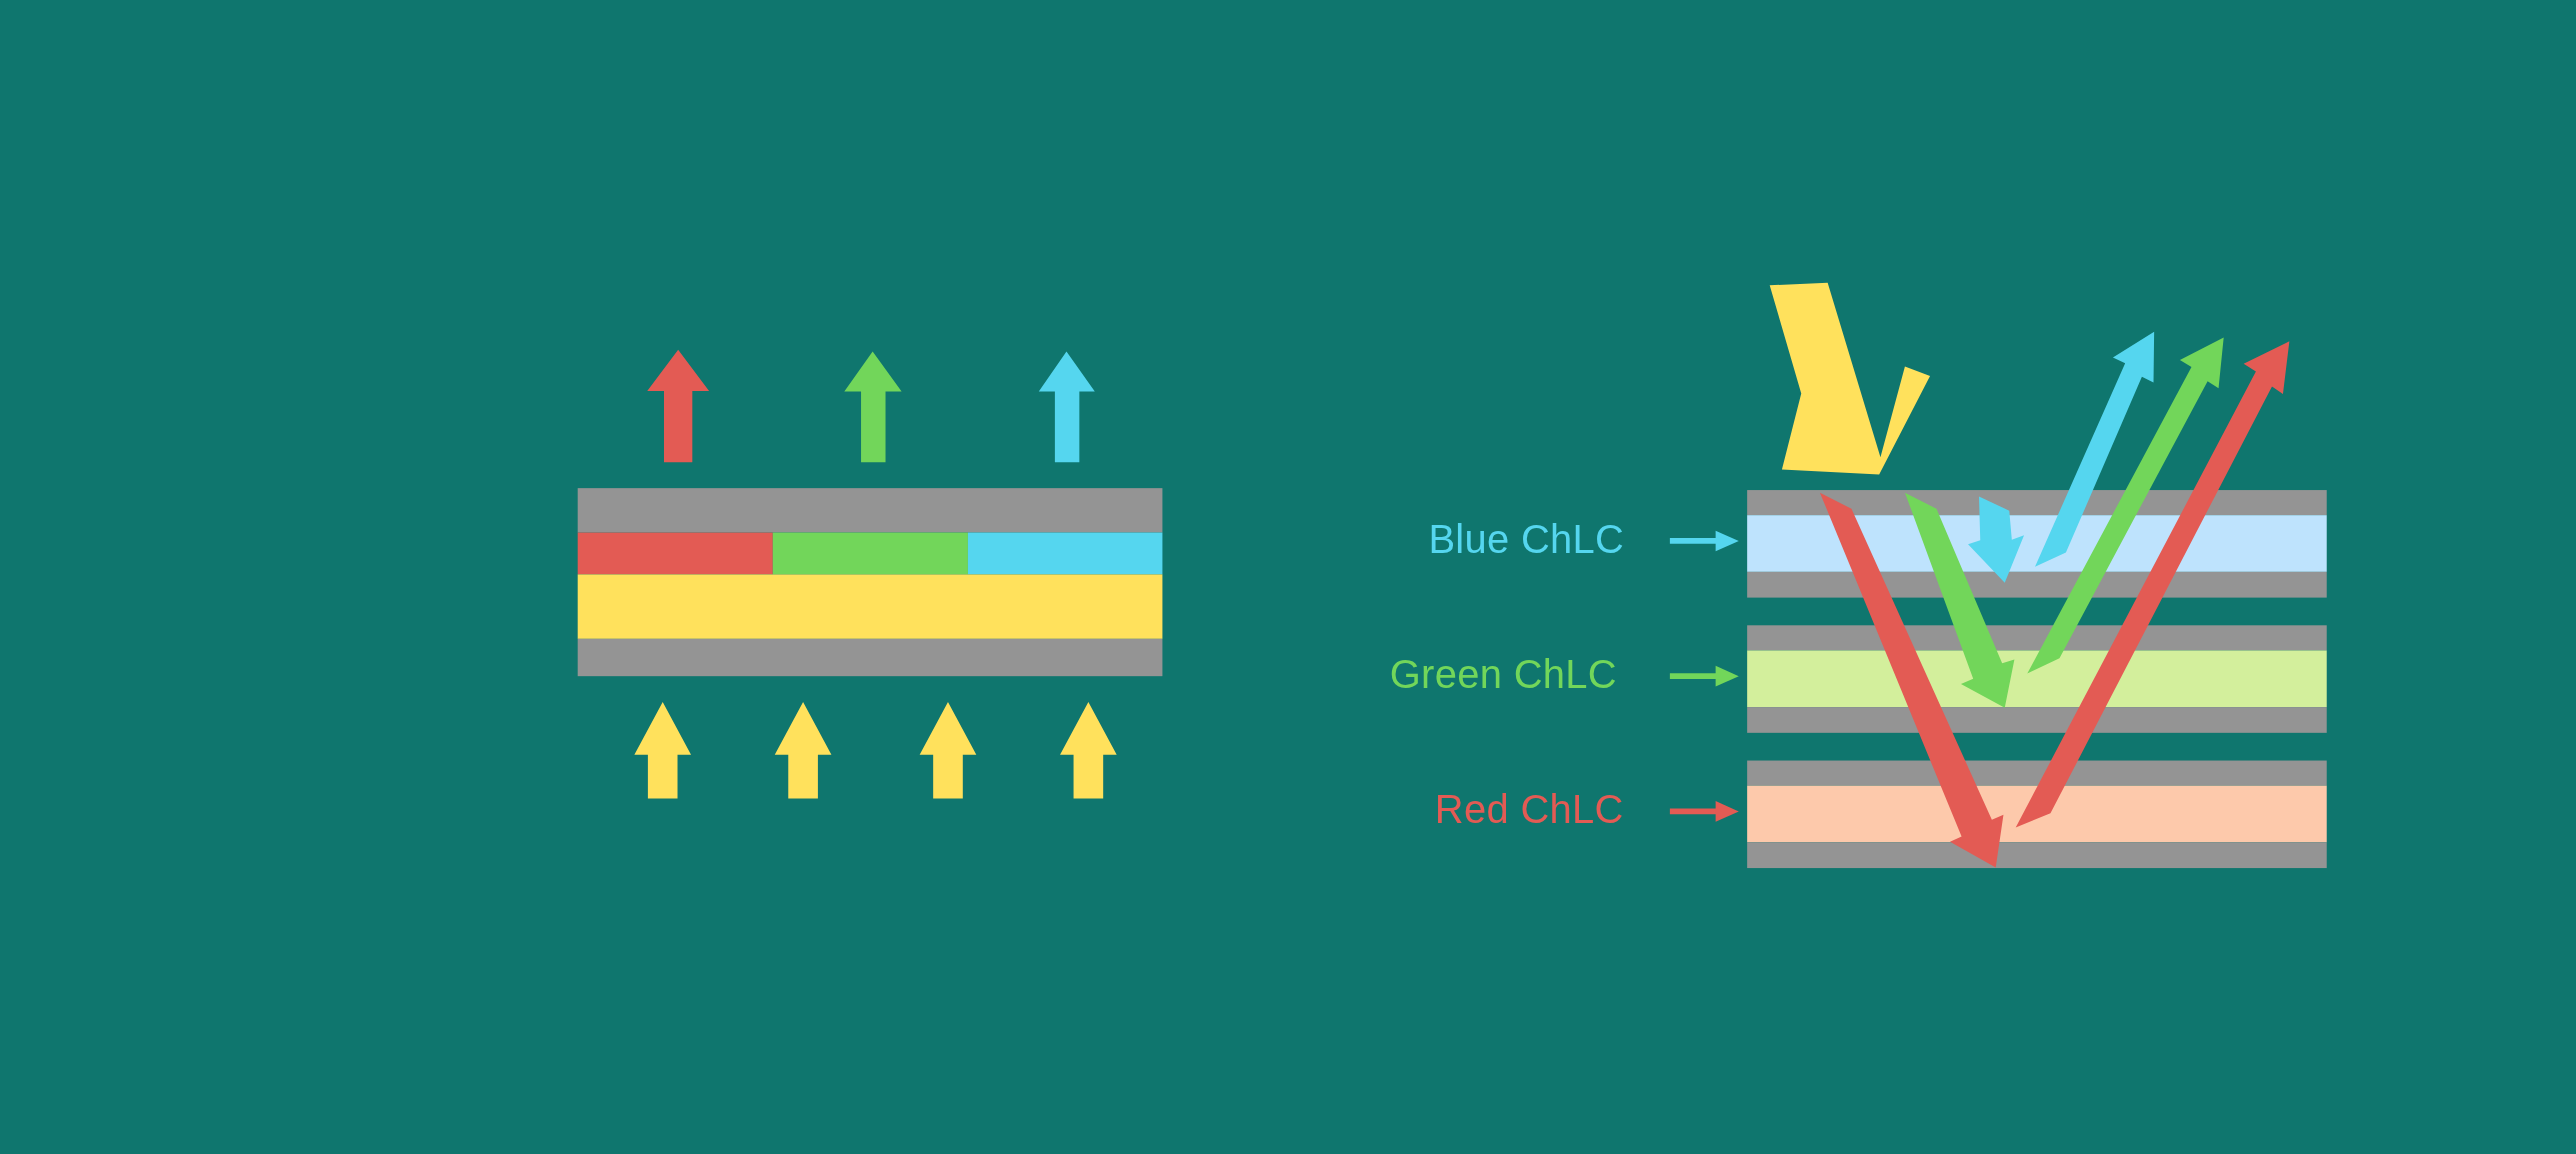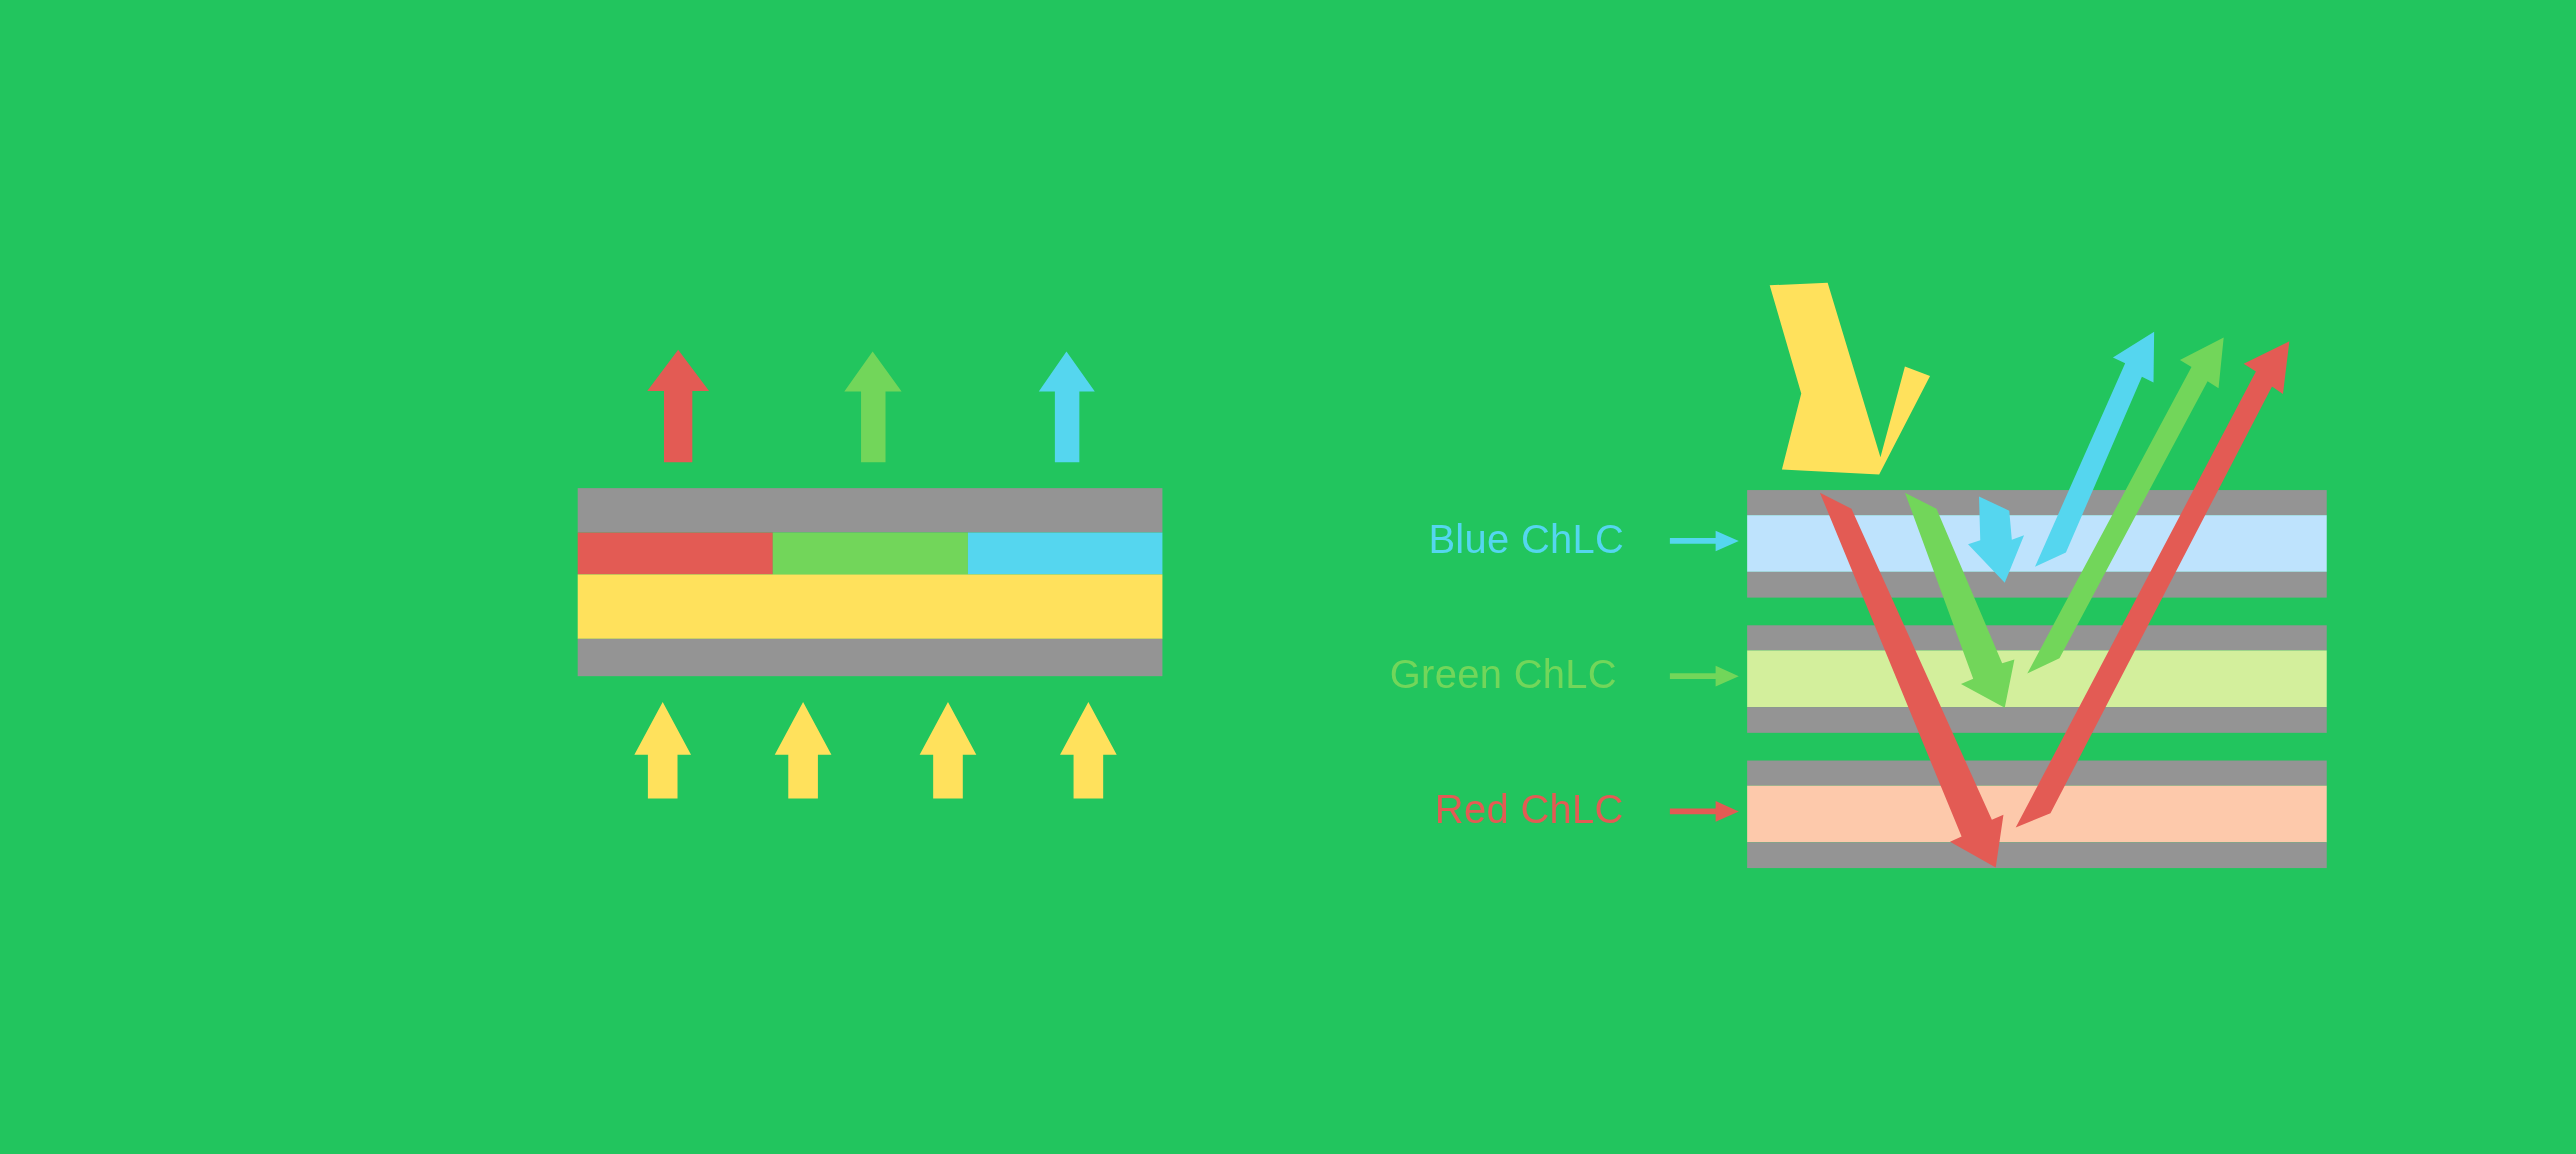--- a/index.html
+++ b/index.html
@@ -10,21 +10,21 @@
   body {
     width: 2576px;
     height: 1154px;
     font-family: "Liberation Sans", sans-serif;
     overflow: hidden;
   }
   #figure-root {
     position: relative;
     width: 2576px;
     height: 1154px;
-    background: #22c55e;
+    background: #0f766e;
   }
   svg.canvas {
     position: absolute;
     left: 0;
     top: 0;
     width: 2576px;
     height: 1154px;
     display: block;
   }
   .lbl {

